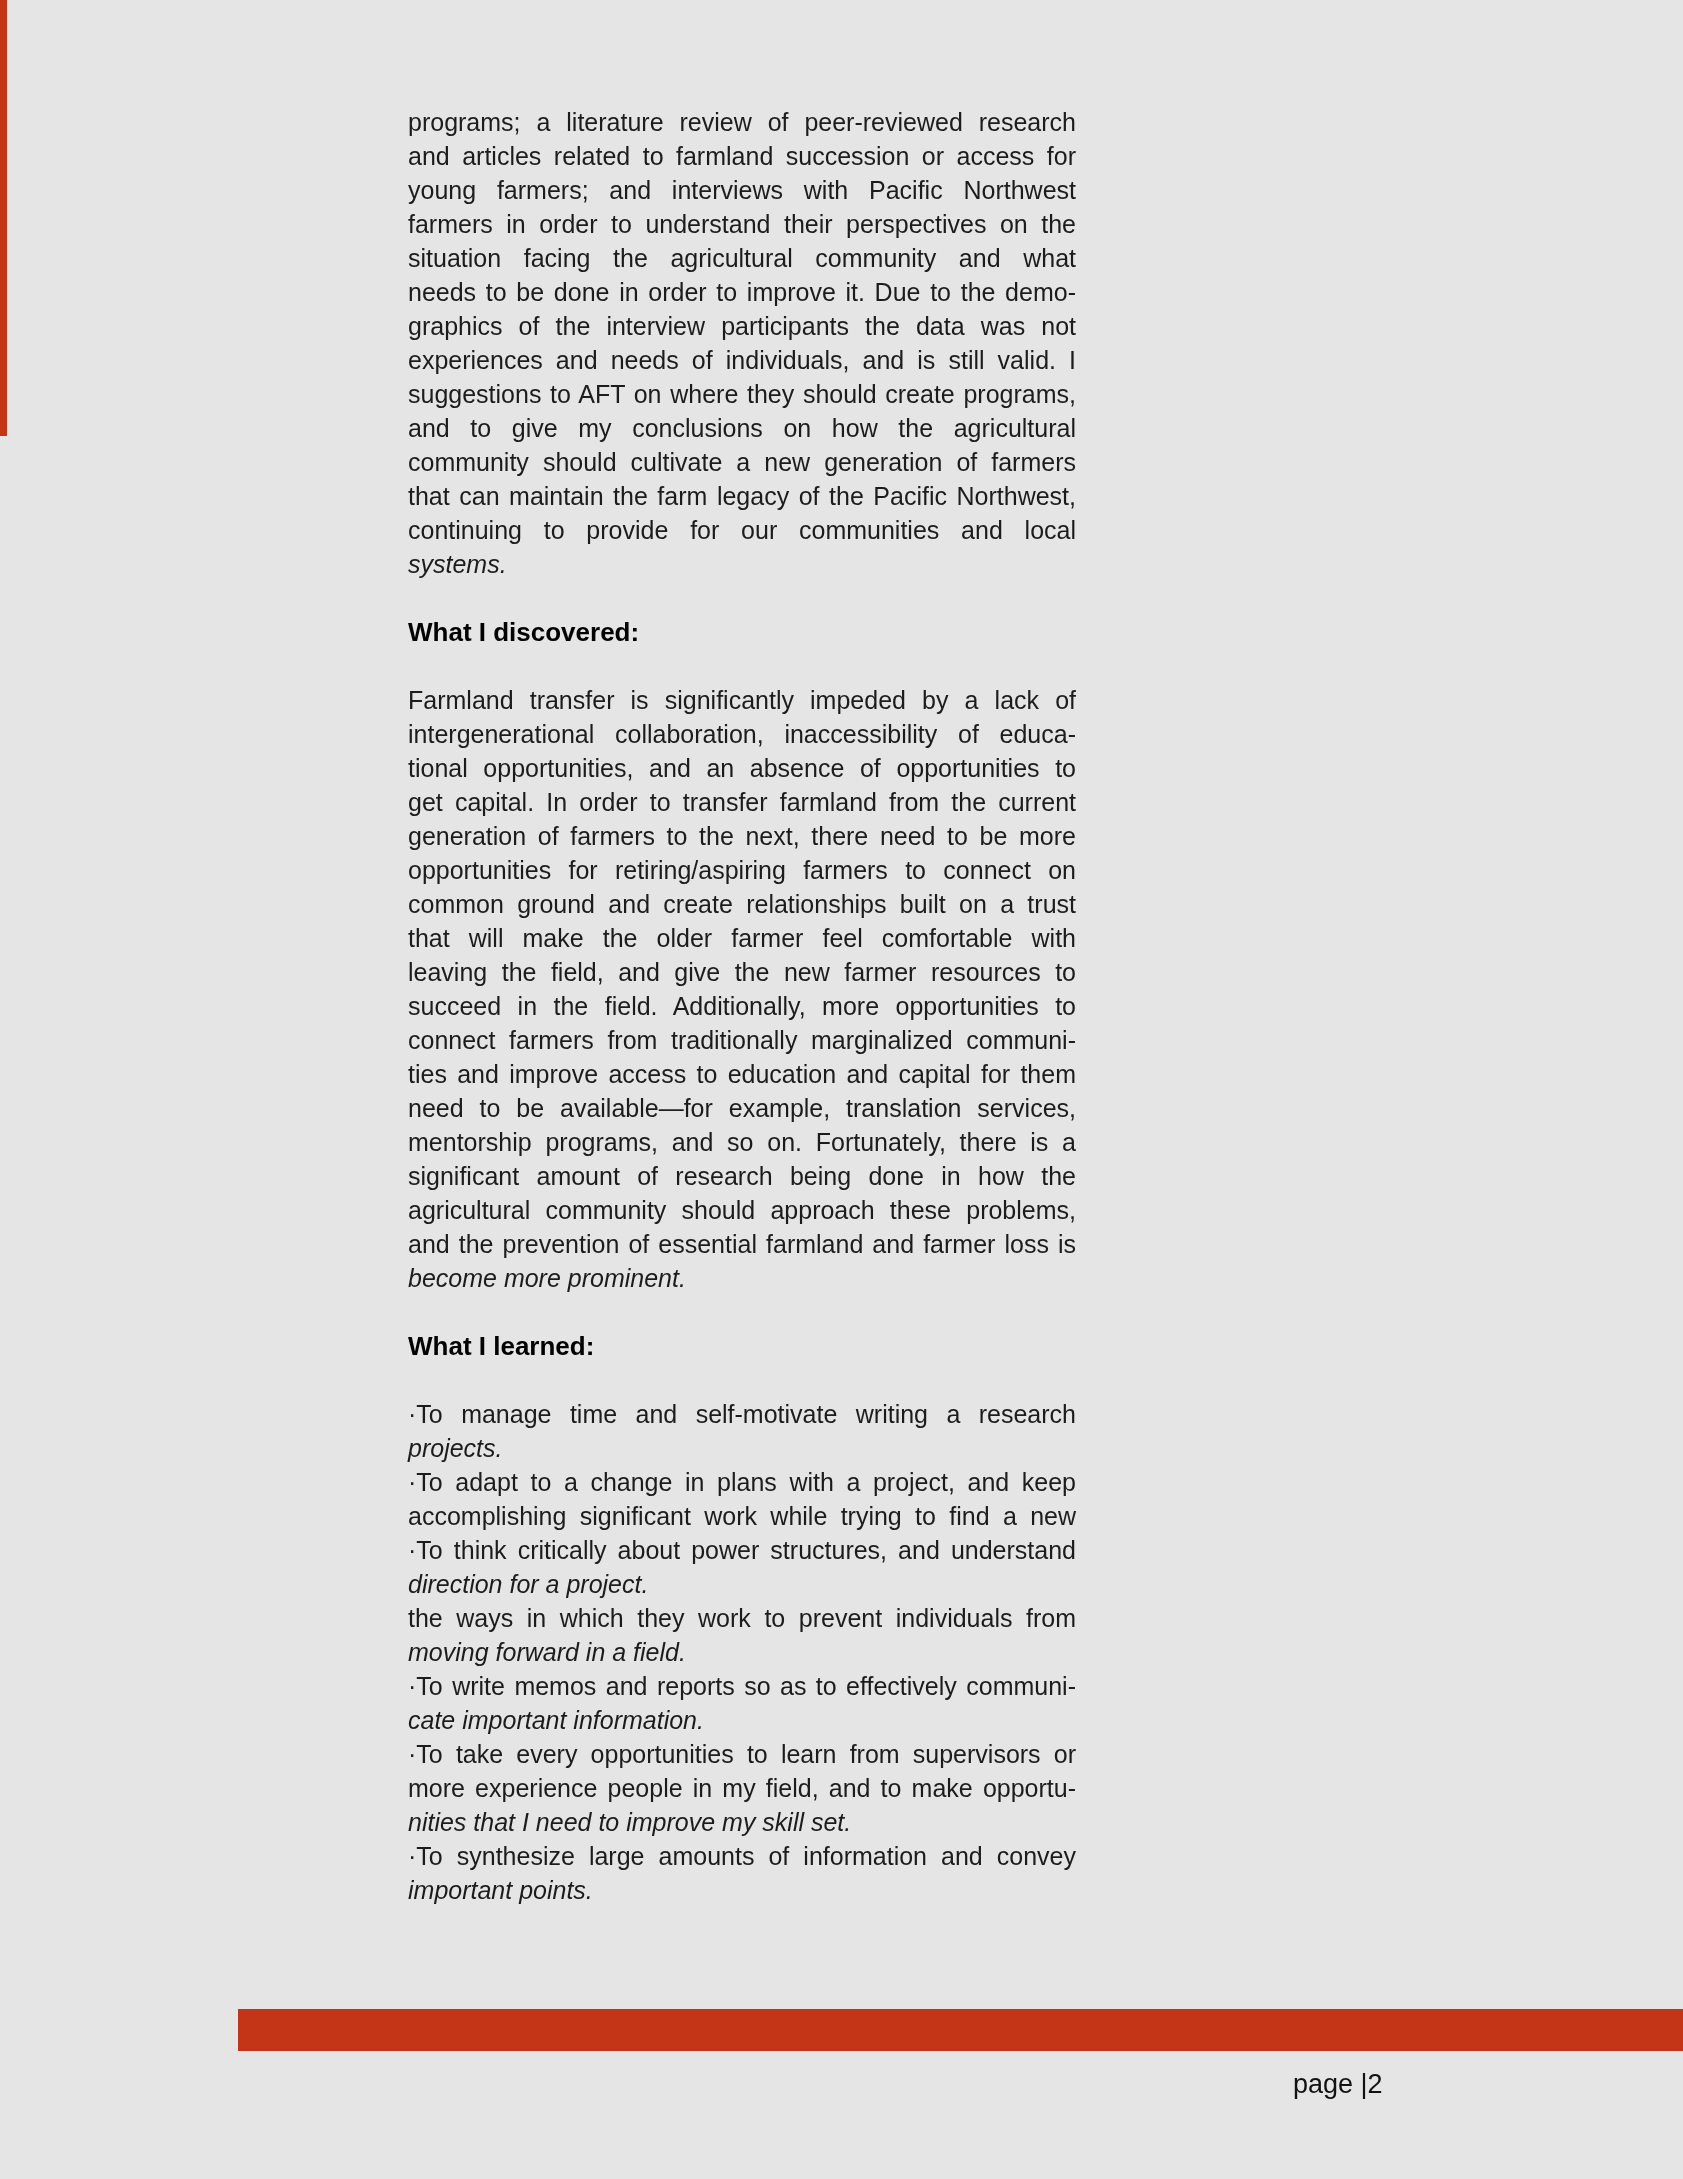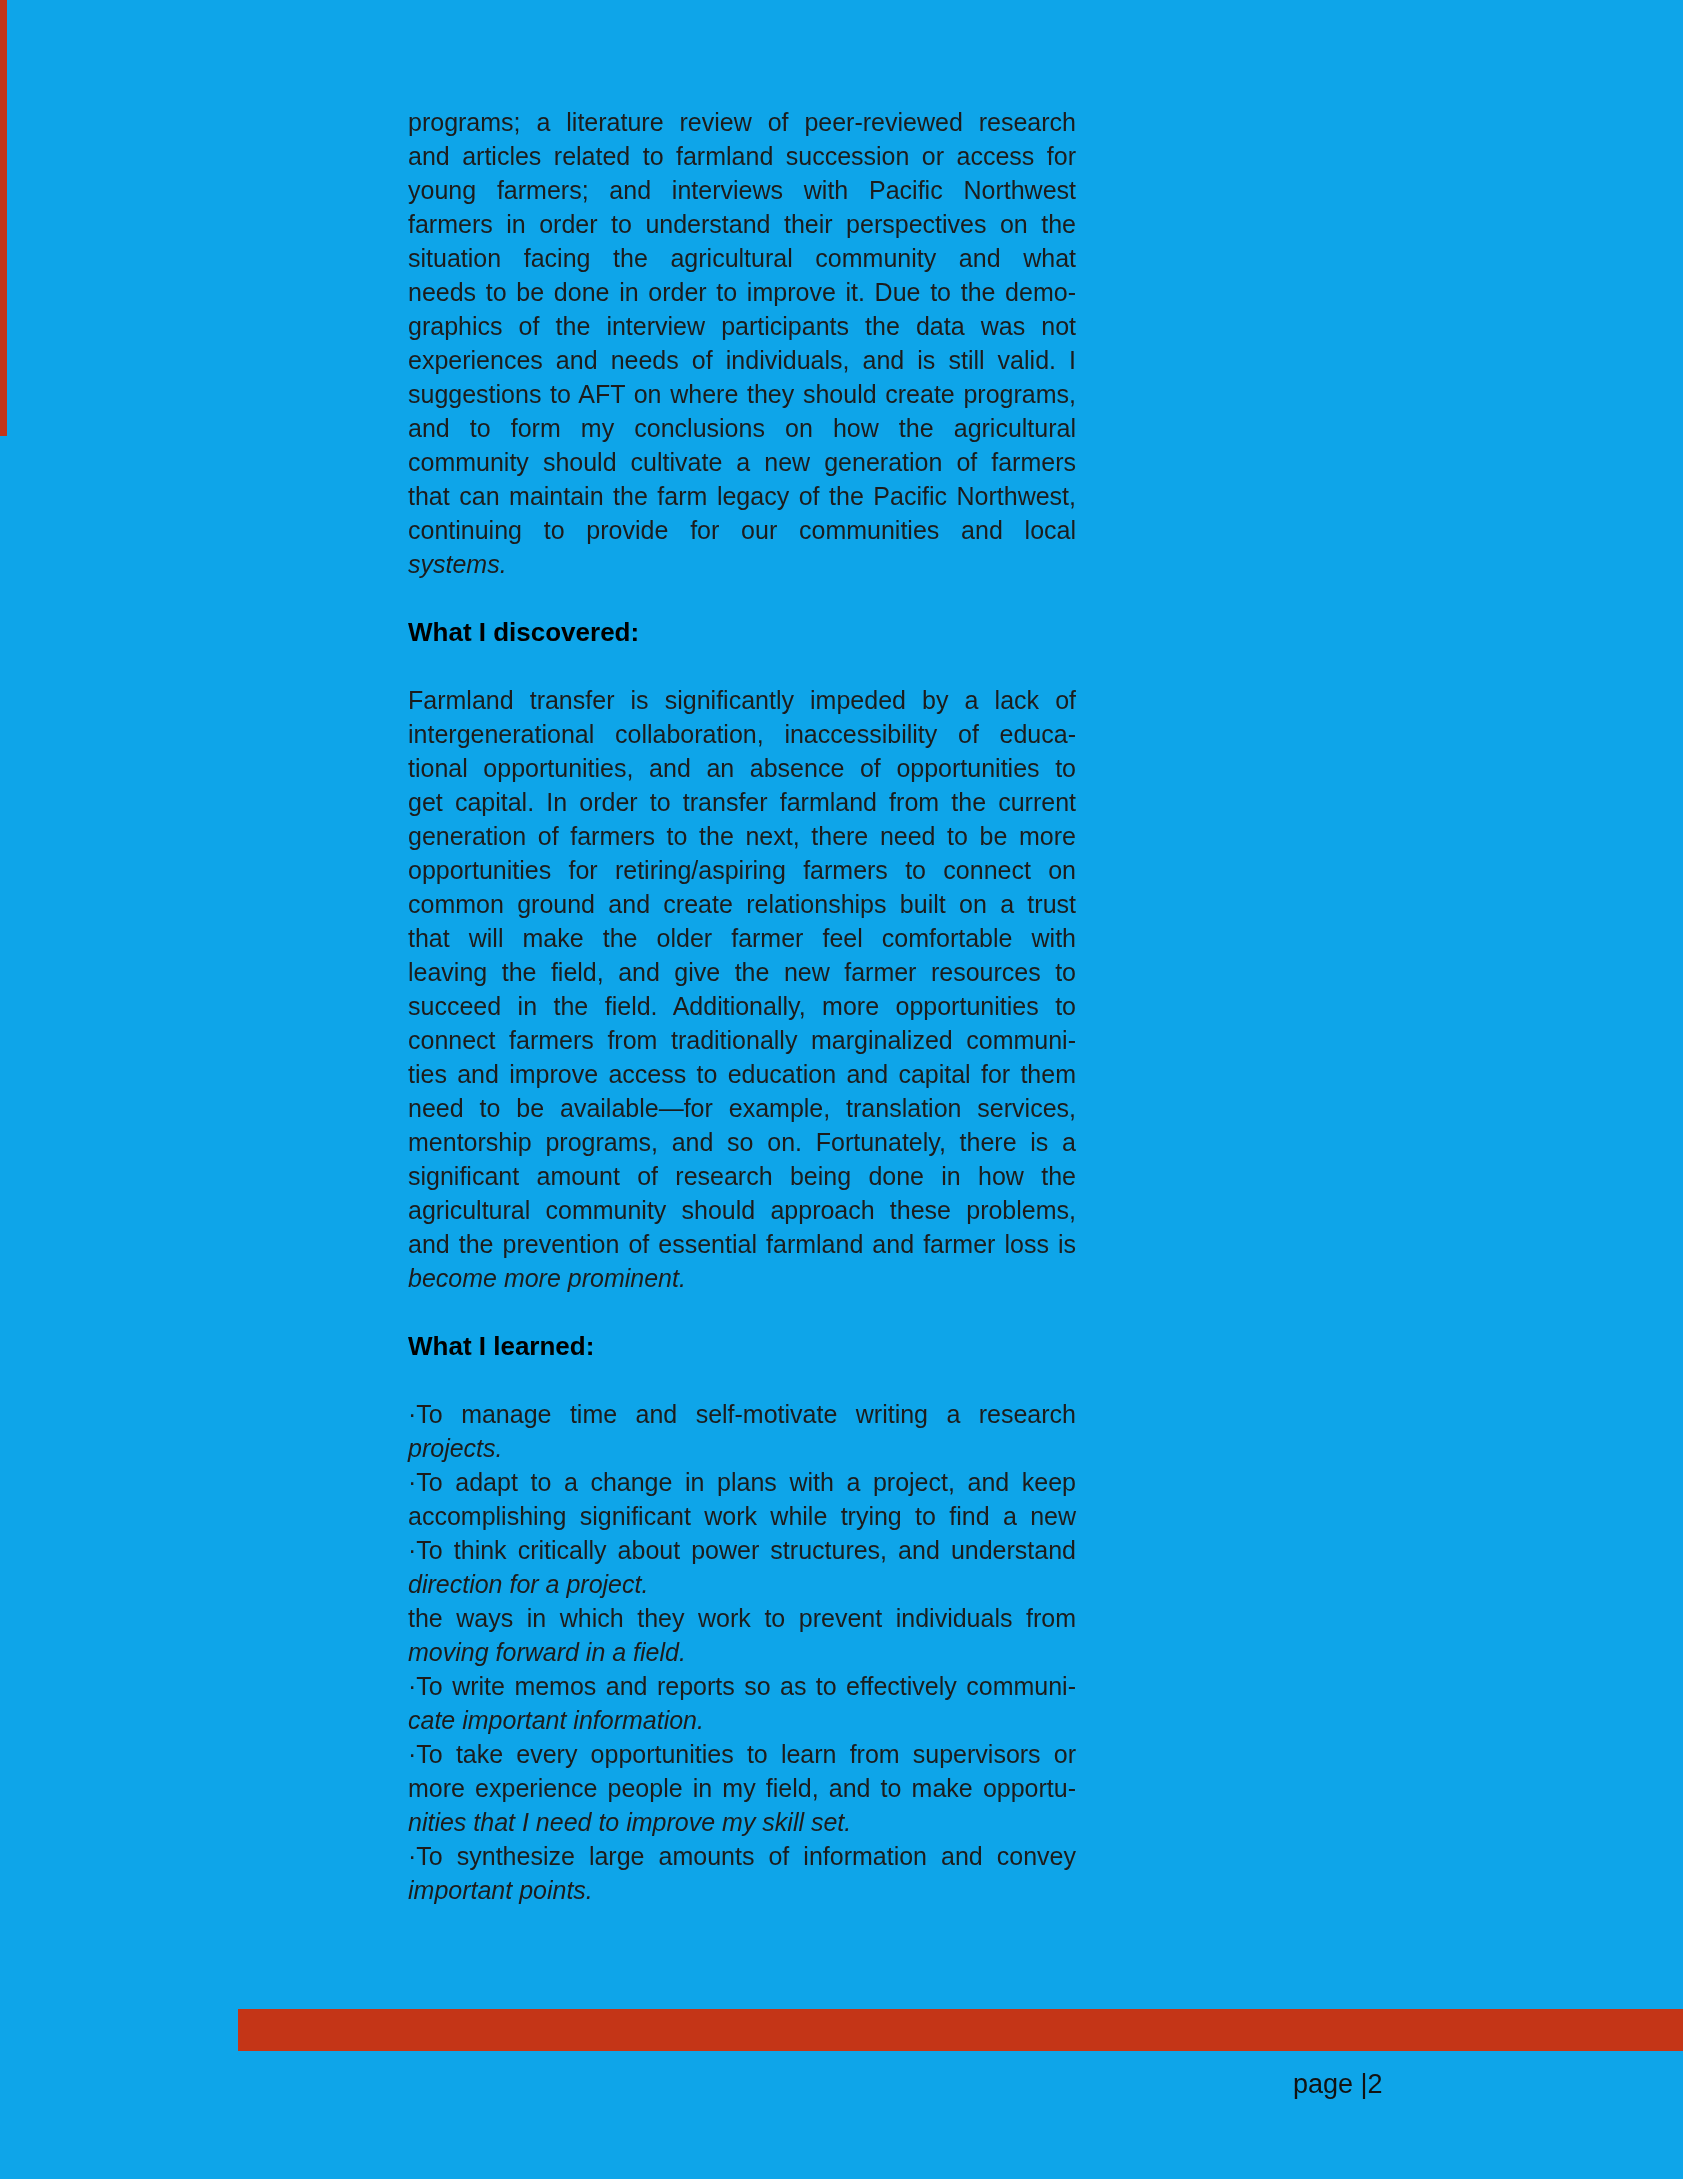--- a/index.html
+++ b/index.html
@@ -1,20 +1,20 @@
 <!DOCTYPE html>
 <html><head>
 <meta charset="utf-8">
 <style>
   html, body { margin: 0; padding: 0; background: #ffffff; }
   .page {
     position: relative;
     width: 1683px;
     height: 2179px;
-    background: #0ea5e9;
+    background: #e5e5e5;
     font-family: "Liberation Sans", sans-serif;
     color: #1c1c1c;
     overflow: hidden;
   }
   .accent-left {
     position: absolute;
     left: 0; top: 0;
     width: 7px; height: 436px;
     background: #c43517;
   }
@@ -62,21 +62,21 @@
       <div class="block paragraph">
         <div class="line">programs; a literature review of peer-reviewed research</div>
         <div class="line">and articles related to farmland succession or access for</div>
         <div class="line">young farmers; and interviews with Pacific Northwest</div>
         <div class="line">farmers in order to understand their perspectives on the</div>
         <div class="line">situation facing the agricultural community and what</div>
         <div class="line">needs to be done in order to improve it. Due to the demo-</div>
         <div class="line">graphics of the interview participants the data was not</div>
         <div class="line">experiences and needs of individuals, and is still valid. I</div>
         <div class="line">suggestions to AFT on where they should create programs,</div>
-        <div class="line">and to form my conclusions on how the agricultural</div>
+        <div class="line">and to give my conclusions on how the agricultural</div>
         <div class="line">community should cultivate a new generation of farmers</div>
         <div class="line">that can maintain the farm legacy of the Pacific Northwest,</div>
         <div class="line">continuing to provide for our communities and local</div>
         <div class="line left">systems.</div>
       </div>
       <div class="block heading">What I discovered:</div>
       <div class="block paragraph">
         <div class="line">Farmland transfer is significantly impeded by a lack of</div>
         <div class="line">intergenerational collaboration, inaccessibility of educa-</div>
         <div class="line">tional opportunities, and an absence of opportunities to</div>

